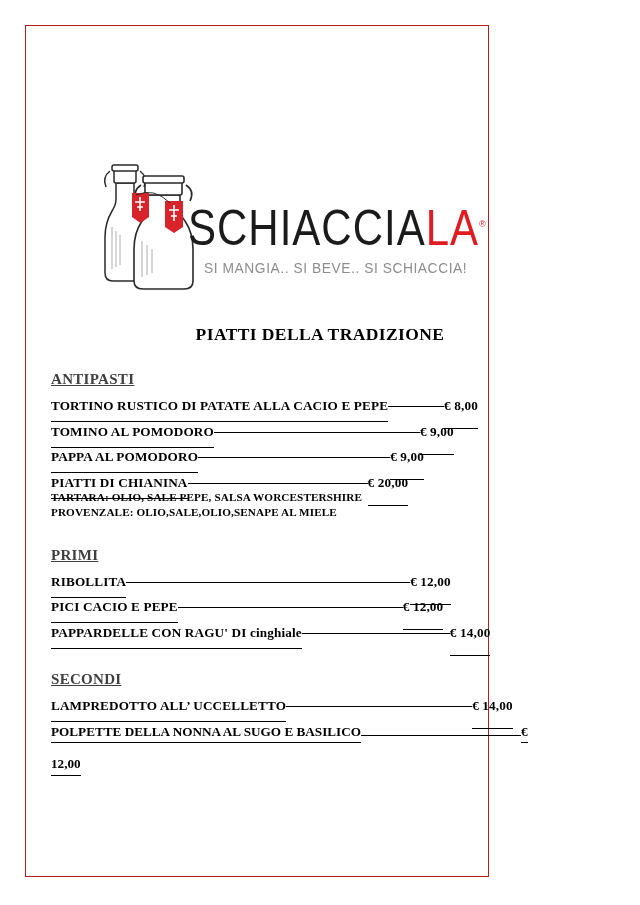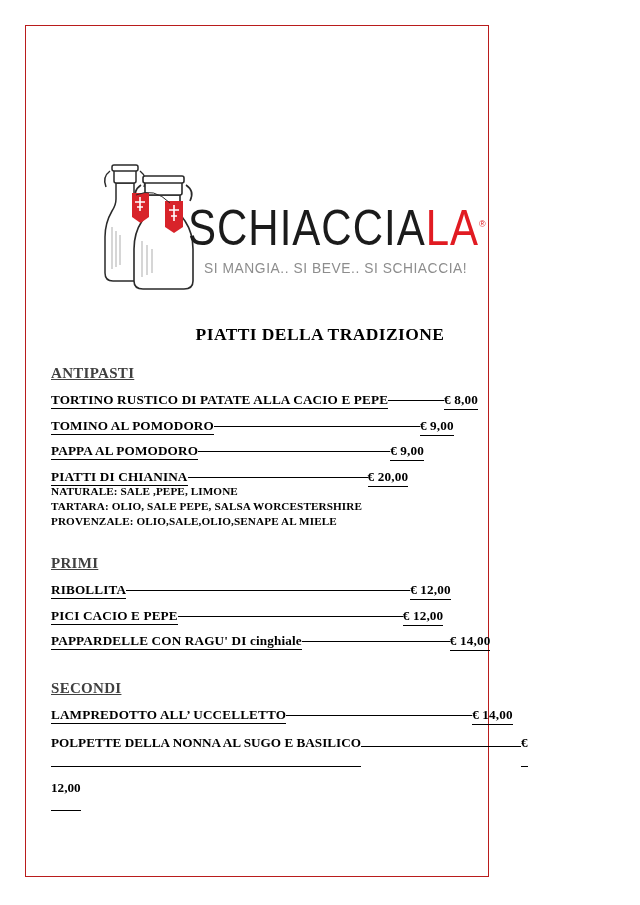--- a/index.html
+++ b/index.html
@@ -101,21 +101,21 @@
     top: 298px;
     width: 556px;
   }
   .menu-title {
     text-align: center;
     font-family: "Liberation Serif", serif;
     font-weight: bold;
     font-size: 17.5px;
     letter-spacing: 0.4px;
     color: #000;
-    margin-bottom: 20px;
+    margin-bottom: 26px;
   }
   .section-head {
     font-family: "Liberation Serif", serif;
     font-weight: bold;
     font-size: 15px;
     color: #404040;
     text-decoration: underline;
     letter-spacing: 0.3px;
     margin: 0 0 10px 9px;
   }
@@ -132,22 +132,22 @@
     line-height: 1.25;
     white-space: nowrap;
   }
   .item .rule {
     display: inline-block;
     border-bottom: 1.1px solid #000;
     vertical-align: baseline;
     position: relative;
     top: -3px;
   }
-  .item .name { border-bottom: 1.1px solid #000; padding-bottom: 1px; }
-  .item .price { border-bottom: 1.1px solid #000; padding-bottom: 2px; }
+  .item .name { border-bottom: 1.1px solid #000; padding-bottom: 8px; }
+  .item .price { border-bottom: 1.1px solid #000; padding-bottom: 15px; }
 
   .desc-group {
     margin: -3px 0 0 9px;
   }
   .desc {
     font-family: "Liberation Serif", serif;
     font-weight: bold;
     font-size: 11.2px;
     color: #000;
     letter-spacing: 0.1px;
@@ -159,21 +159,21 @@
     position: relative;
     margin: 0 0 6px 9px;
     font-family: "Liberation Serif", serif;
     font-weight: bold;
     font-size: 13.2px;
     color: #000;
     line-height: 1.25;
   }
   .wrap-item .line1 { white-space: nowrap; }
   .wrap-item .line2 { margin-top: 13px; }
-  .wrap-item .u { border-bottom: 1.1px solid #000; padding-bottom: 14px; display: inline-block; }
+  .wrap-item .u { border-bottom: 1.1px solid #000; padding-bottom: 2px; display: inline-block; }
   .gap-sm { height: 7px; }
   .gap-md { height: 13px; }
 </style>
 </head>
 <body>
 
 <div class="page">
 
   <div class="logo-block">
     <div class="logo-inner">
@@ -242,21 +242,20 @@
 
     <div class="item">
       <span class="name">PAPPA AL POMODORO</span><span class="rule" style="width:192px"></span><span class="price">€ 9,00</span>
     </div>
 
     <div class="item" style="margin-bottom:2px">
       <span class="name">PIATTI DI CHIANINA</span><span class="rule" style="width:180px"></span><span class="price">€ 20,00</span>
     </div>
 
     <div class="desc-group">
-      <div class="desc">NATURALE: SALE ,PEPE, LIMONE</div>
       <div class="desc">TARTARA: OLIO, SALE PEPE, SALSA WORCESTERSHIRE</div>
       <div class="desc">PROVENZALE: OLIO,SALE,OLIO,SENAPE AL MIELE</div>
     </div>
 
     <div class="gap-md"></div>
 
     <div class="section-head tight">PRIMI</div>
 
     <div class="item">
       <span class="name">RIBOLLITA</span><span class="rule" style="width:284px"></span><span class="price">€ 12,00</span>

